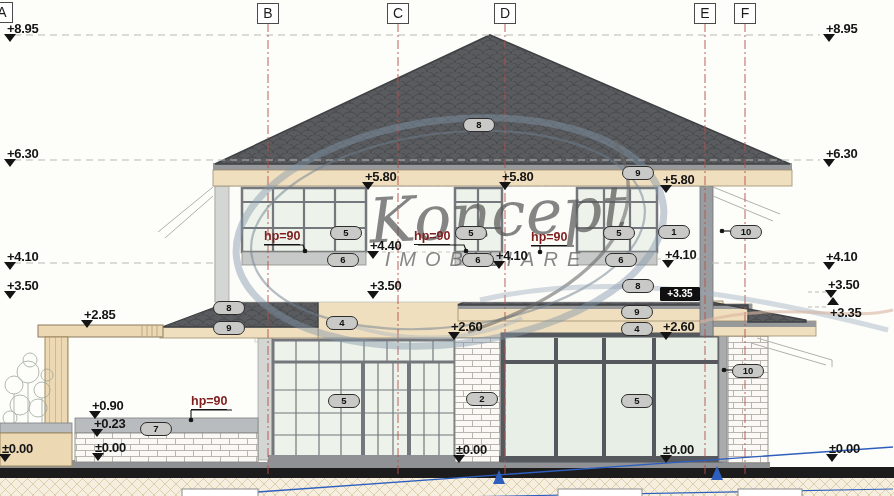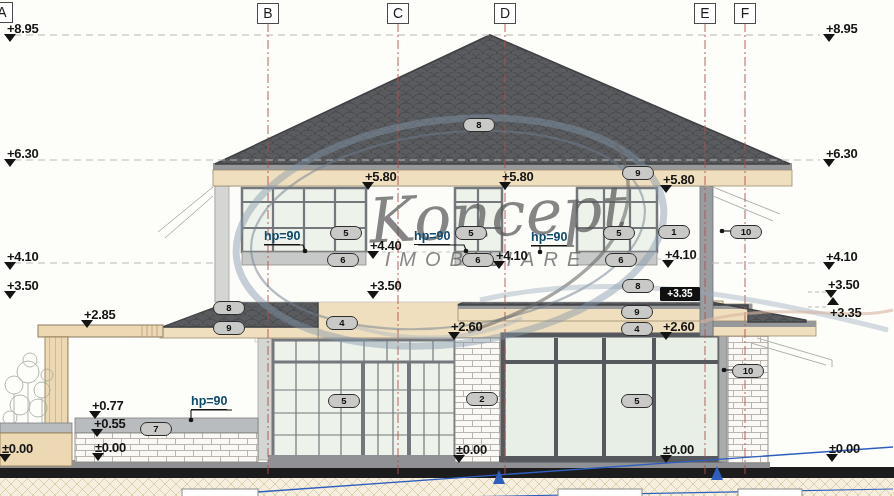--- a/index.html
+++ b/index.html
@@ -13,21 +13,21 @@
   .emark .tri{position:absolute;left:-3px;top:13px;width:0;height:0;
       border-left:6px solid transparent;border-right:6px solid transparent;border-top:8px solid #141414;}
   .emark .tri.up{top:-8px;border-top:none;border-bottom:8px solid #141414;}
   
   .nlab{position:absolute;width:30px;height:12px;line-height:12px;text-align:center;
         font-size:9.5px;font-weight:bold;color:#111;background:#c9c9c7;
         border:1.3px solid #2d2d2d;border-radius:7px;z-index:6;}
   .nlab.inverse{background:#101010;color:#fff;border-color:#101010;border-radius:1px;
         width:38px;height:12px;font-size:10px;}
   
-  .hplab{position:absolute;font-size:12.5px;font-weight:bold;color:#0c4a6e;
+  .hplab{position:absolute;font-size:12.5px;font-weight:bold;color:#7f1d1d;
          border-bottom:1.6px solid #141414;padding-bottom:1px;z-index:6;white-space:nowrap;}
   
   .glet{position:absolute;width:20px;height:19px;border:1.3px solid #4a4a4a;background:#fff;
         font-size:14px;line-height:19px;text-align:center;color:#1c1c1c;z-index:6;}
   
   .wm-name{position:absolute;left:318px;top:178px;width:360px;text-align:center;
      font-family:"DejaVu Serif",serif;font-style:italic;font-size:62px;
      color:rgba(88,88,88,0.72);transform:rotate(-3deg);z-index:4;}
   .wm-sub{position:absolute;left:352px;top:248px;width:270px;text-align:center;
      font-family:"Liberation Sans",sans-serif;font-style:italic;font-size:20px;
@@ -245,22 +245,22 @@
 <div class="emark" style="left:365px;top:169px"><span class="tri"></span><span>+5.80</span></div>
 <div class="emark" style="left:502px;top:169px"><span class="tri"></span><span>+5.80</span></div>
 <div class="emark" style="left:663px;top:172px"><span class="tri"></span><span>+5.80</span></div>
 <div class="emark" style="left:370px;top:238px"><span class="tri"></span><span>+4.40</span></div>
 <div class="emark" style="left:496px;top:248px"><span class="tri"></span><span>+4.10</span></div>
 <div class="emark" style="left:665px;top:247px"><span class="tri"></span><span>+4.10</span></div>
 <div class="emark" style="left:370px;top:278px"><span class="tri"></span><span>+3.50</span></div>
 <div class="emark" style="left:84px;top:307px"><span class="tri"></span><span>+2.85</span></div>
 <div class="emark" style="left:451px;top:319px"><span class="tri"></span><span>+2.60</span></div>
 <div class="emark" style="left:663px;top:319px"><span class="tri"></span><span>+2.60</span></div>
-<div class="emark" style="left:92px;top:398px"><span class="tri"></span><span>+0.77</span></div>
-<div class="emark" style="left:94px;top:416px"><span class="tri"></span><span>+0.55</span></div>
+<div class="emark" style="left:92px;top:398px"><span class="tri"></span><span>+0.90</span></div>
+<div class="emark" style="left:94px;top:416px"><span class="tri"></span><span>+0.23</span></div>
 <div class="emark" style="left:95px;top:440px"><span class="tri"></span><span>±0.00</span></div>
 <div class="emark" style="left:456px;top:442px"><span class="tri"></span><span>±0.00</span></div>
 <div class="emark" style="left:663px;top:442px"><span class="tri"></span><span>±0.00</span></div>
 
 <div class="nlab inverse" style="left:660px;top:287px">+3.35</div>
 
 <div class="hplab" style="left:264px;top:229px">hp=90</div>
 <div class="hplab" style="left:414px;top:229px">hp=90</div>
 <div class="hplab" style="left:531px;top:230px">hp=90</div>
 <div class="hplab" style="left:191px;top:394px">hp=90</div>

